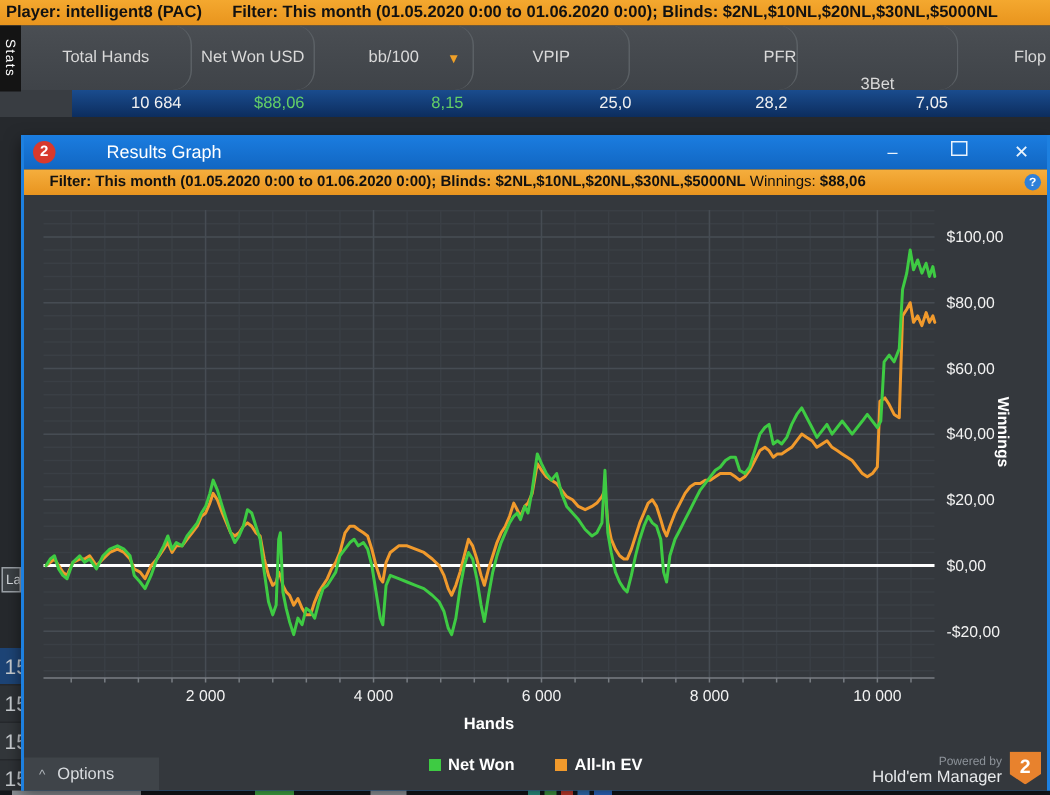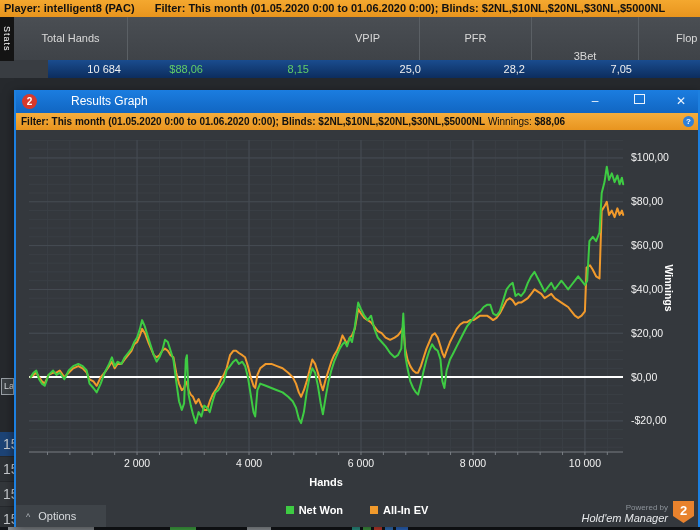--- a/index.html
+++ b/index.html
@@ -5,21 +5,21 @@
   html,body{margin:0;padding:0;}
   body{width:700px;height:530px;position:relative;overflow:hidden;background:#26292d;
        font-family:"Liberation Sans",sans-serif;-webkit-font-smoothing:antialiased;}
   
   .topbar{position:absolute;left:0;top:0;width:700px;height:17px;background:linear-gradient(#f4a82f,#e8941d);
           color:#111;font-size:11px;font-weight:700;line-height:17px;white-space:nowrap;overflow:hidden;padding-left:4px;box-sizing:border-box;}
   .topbar .sep{display:inline-block;width:14px;}
   
   .stats-header{position:absolute;left:0;top:17px;width:700px;height:43px;background:linear-gradient(#4a4e53,#3f4348);}
   .hcell{position:absolute;top:0;height:43px;border-right:1px solid #5b6065;display:flex;align-items:center;justify-content:center;
-         color:#d9d9d9;font-size:11px;line-height:13px;text-align:center;box-sizing:border-box;}
+         color:#d9d9d9;font-size:11px;line-height:13px;text-align:center;box-sizing:border-box;border-radius:13px;}
   .hcell .arrow{position:absolute;right:8px;top:16px;font-size:9px;color:#f0a028;}
   .stats-tab{position:absolute;left:0;top:17px;width:14px;height:44px;background:#141414;color:#fff;
              display:flex;align-items:center;justify-content:center;z-index:3;}
   .stats-tab span{writing-mode:vertical-rl;font-size:9px;letter-spacing:1px;}
   
   .stats-values{position:absolute;left:0;top:60px;width:700px;height:18px;background:#393d42;}
   .stats-values .navy{position:absolute;left:48px;top:0;right:0;height:18px;background:linear-gradient(#1a4c8e,#0c2d5e);}
   .vcell{position:absolute;top:0;height:18px;line-height:18px;font-size:11px;text-align:right;padding-right:7px;box-sizing:border-box;color:#f0f0f0;}
   
   .las-box{position:absolute;left:1px;top:378px;width:13px;height:17px;border:1px solid #9aa0a6;background:#3c4145;
@@ -32,35 +32,35 @@
   .titlebar{position:relative;height:23px;background:linear-gradient(#1b7de0,#1166c2);color:#fff;}
   .titlebar .logo{position:absolute;left:6px;top:4px;width:15px;height:15px;border-radius:50%;background:#d8392c;
                   color:#fff;font-size:10px;font-weight:700;text-align:center;line-height:15px;}
   .titlebar .title{position:absolute;left:27px;top:0;line-height:23px;font-size:12px;margin-left:28px;}
   .winbtn{position:absolute;top:0;width:30px;height:23px;text-align:center;color:#eaf3fc;font-size:12px;line-height:23px;}
   .winbtn.min{right:88px;}
   .winbtn.max{right:44px;}
   .winbtn.close{right:2px;}
   .maxglyph{display:inline-block;width:9px;height:8px;border:1px solid #eaf3fc;vertical-align:1px;}
   .filterbar{position:relative;height:17px;background:linear-gradient(#f5ae3d,#e8941f);color:#111;font-size:10px;
-             line-height:17px;white-space:nowrap;overflow:hidden;padding-left:5px;box-sizing:border-box;}
+             line-height:17px;white-space:nowrap;overflow:hidden;padding-left:17px;box-sizing:border-box;}
   .filterbar b{font-weight:700;}
   .helpicon{position:absolute;right:4px;top:3px;width:11px;height:11px;border-radius:50%;background:#2f80d8;
             color:#fff;font-size:8px;font-weight:700;text-align:center;line-height:11px;}
   .chartarea{position:relative;height:397px;background:#34383d;}
   .chartarea svg{position:absolute;left:0;top:0;}
   .legend{position:absolute;left:0;right:0;bottom:11px;display:flex;justify-content:center;gap:27px;align-items:center;}
   .legend .item{display:flex;align-items:center;gap:5px;color:#fff;font-size:11px;font-weight:700;}
   .legend .swatch{width:8px;height:8px;display:inline-block;}
   .options-btn{position:absolute;left:0;bottom:0;width:90px;height:22px;background:#3f4449;color:#d9dcdf;
                font-size:11px;line-height:22px;}
   .options-btn .caret{display:inline-block;margin:0 8px 0 10px;color:#aeb3b8;font-size:9px;}
   .powered{position:absolute;right:30px;bottom:3px;text-align:right;line-height:11px;}
   .powered .pby{color:#8d939a;font-size:8px;display:block;}
-  .powered .brand{color:#e8eaec;font-size:11px;display:block;font-style:italic;}
+  .powered .brand{color:#e8eaec;font-size:11px;display:block;}
   .hm-logo{position:absolute;right:4px;bottom:4px;width:21px;height:22px;background:#e8822d;color:#fff;font-weight:700;
            font-size:13px;text-align:center;line-height:19px;clip-path:polygon(0 0,100% 0,100% 68%,50% 100%,0 68%);}
   
   .bottom-strip{position:absolute;left:0;top:527px;width:700px;height:3px;background:#14171b;z-index:2;}
   .bmark{position:absolute;top:0;height:3px;}
 </style>
 </head>
 <body>
 
 <div class="topbar">
@@ -68,24 +68,31 @@
   <span>intelligent8 (PAC)</span>
   <span class="sep"></span>
   <span>Filter:</span>
   <span>This month (01.05.2020 0:00 to 01.06.2020 0:00); Blinds: $2NL,$10NL,$20NL,$30NL,$5000NL</span>
 </div>
 
 <div class="stats-header" id="stats-header">
     <div class="hcell" style="left: 14px; width: 114px;">
       <span style="max-width: 70px;">Total Hands</span>
     </div>
+    <div class="hcell" style="left: 128px; width: 82px;">
+      <span style="max-width: 70px;">Net Won USD</span>
+    </div>
+    <div class="hcell" style="left: 210px; width: 106px;">
+      <span style="max-width: 70px;">bb/100</span>
+      <span class="arrow">▼</span>
+    </div>
     <div class="hcell" style="left: 316px; width: 104px; text-align: center;">
       <span style="max-width: 70px;">VPIP</span>
     </div>
-    <div class="hcell" style="left: 420px; width: 112px;">
+    <div class="hcell" style="left: 420px; width: 112px; justify-content: flex-end;">
       <span style="max-width: 70px;">PFR</span>
     </div>
     <div class="hcell" style="left: 532px; width: 107px;">
       <span style="max-width: 70px; margin-top: 36px;">3Bet</span>
     </div>
     <div class="hcell" style="left: 639px; width: 121px;">
       <span style="max-width: 70px;">Flop CBe</span>
     </div>
   </div>
 <div class="stats-tab">

